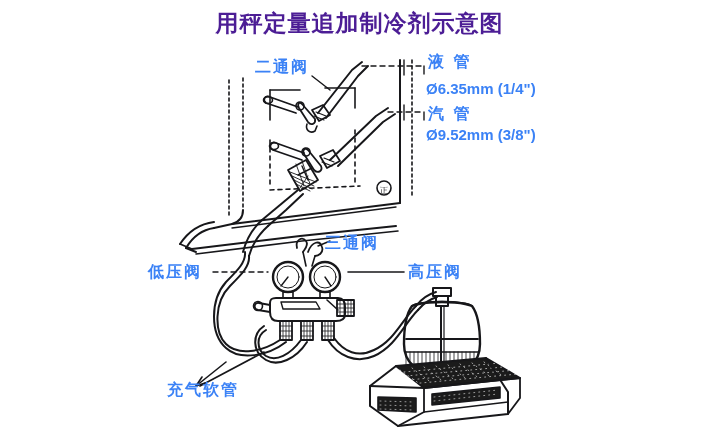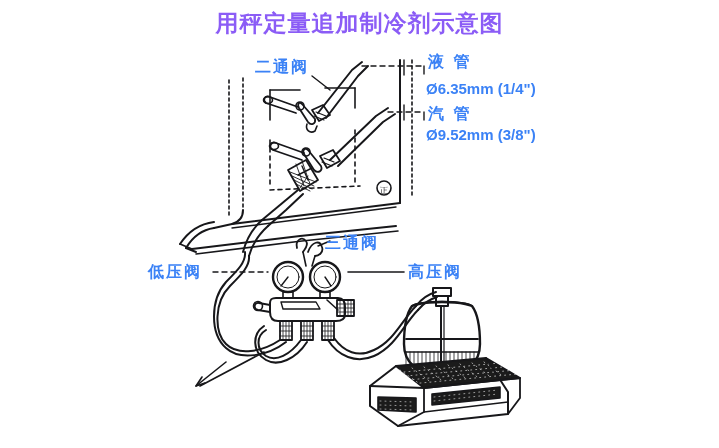--- a/index.html
+++ b/index.html
@@ -23,21 +23,21 @@
   #figure-title {
     position: absolute;
     left: 0;
     top: 8px;
     width: 719px;
     text-align: center;
     font-family: "DejaVu Serif", "Liberation Serif", serif;
     font-size: 23px;
     font-weight: 700;
     letter-spacing: 1px;
-    color: #8b5cf6;
+    color: #4c1d95;
     white-space: nowrap;
   }
   .dg-label {
     position: absolute;
     color: #3b82f6;
     white-space: nowrap;
     font-weight: 700;
   }
   .cn-label {
     font-family: "DejaVu Sans", "Liberation Sans", sans-serif;
@@ -292,14 +292,15 @@
 
   <div class="dg-label cn-label" style="left:428px; top:104px;">汽 管</div>
   <div class="dg-label spec-label" style="left:426px; top:126px;">Ø9.52mm (3/8")</div>
 
   <div class="dg-label cn-label" style="left:325px; top:233px;font-family:Liberation Mono, monospace;">三通阀</div>
 
   <div class="dg-label cn-label" style="left:148px; top:262px;">低压阀</div>
 
   <div class="dg-label cn-label" style="left:408px; top:262px;">高压阀</div>
 
+  <div class="dg-label cn-label" style="left:167px; top:380px;">充气软管</div>
 
 </div>
 
 </body></html>

